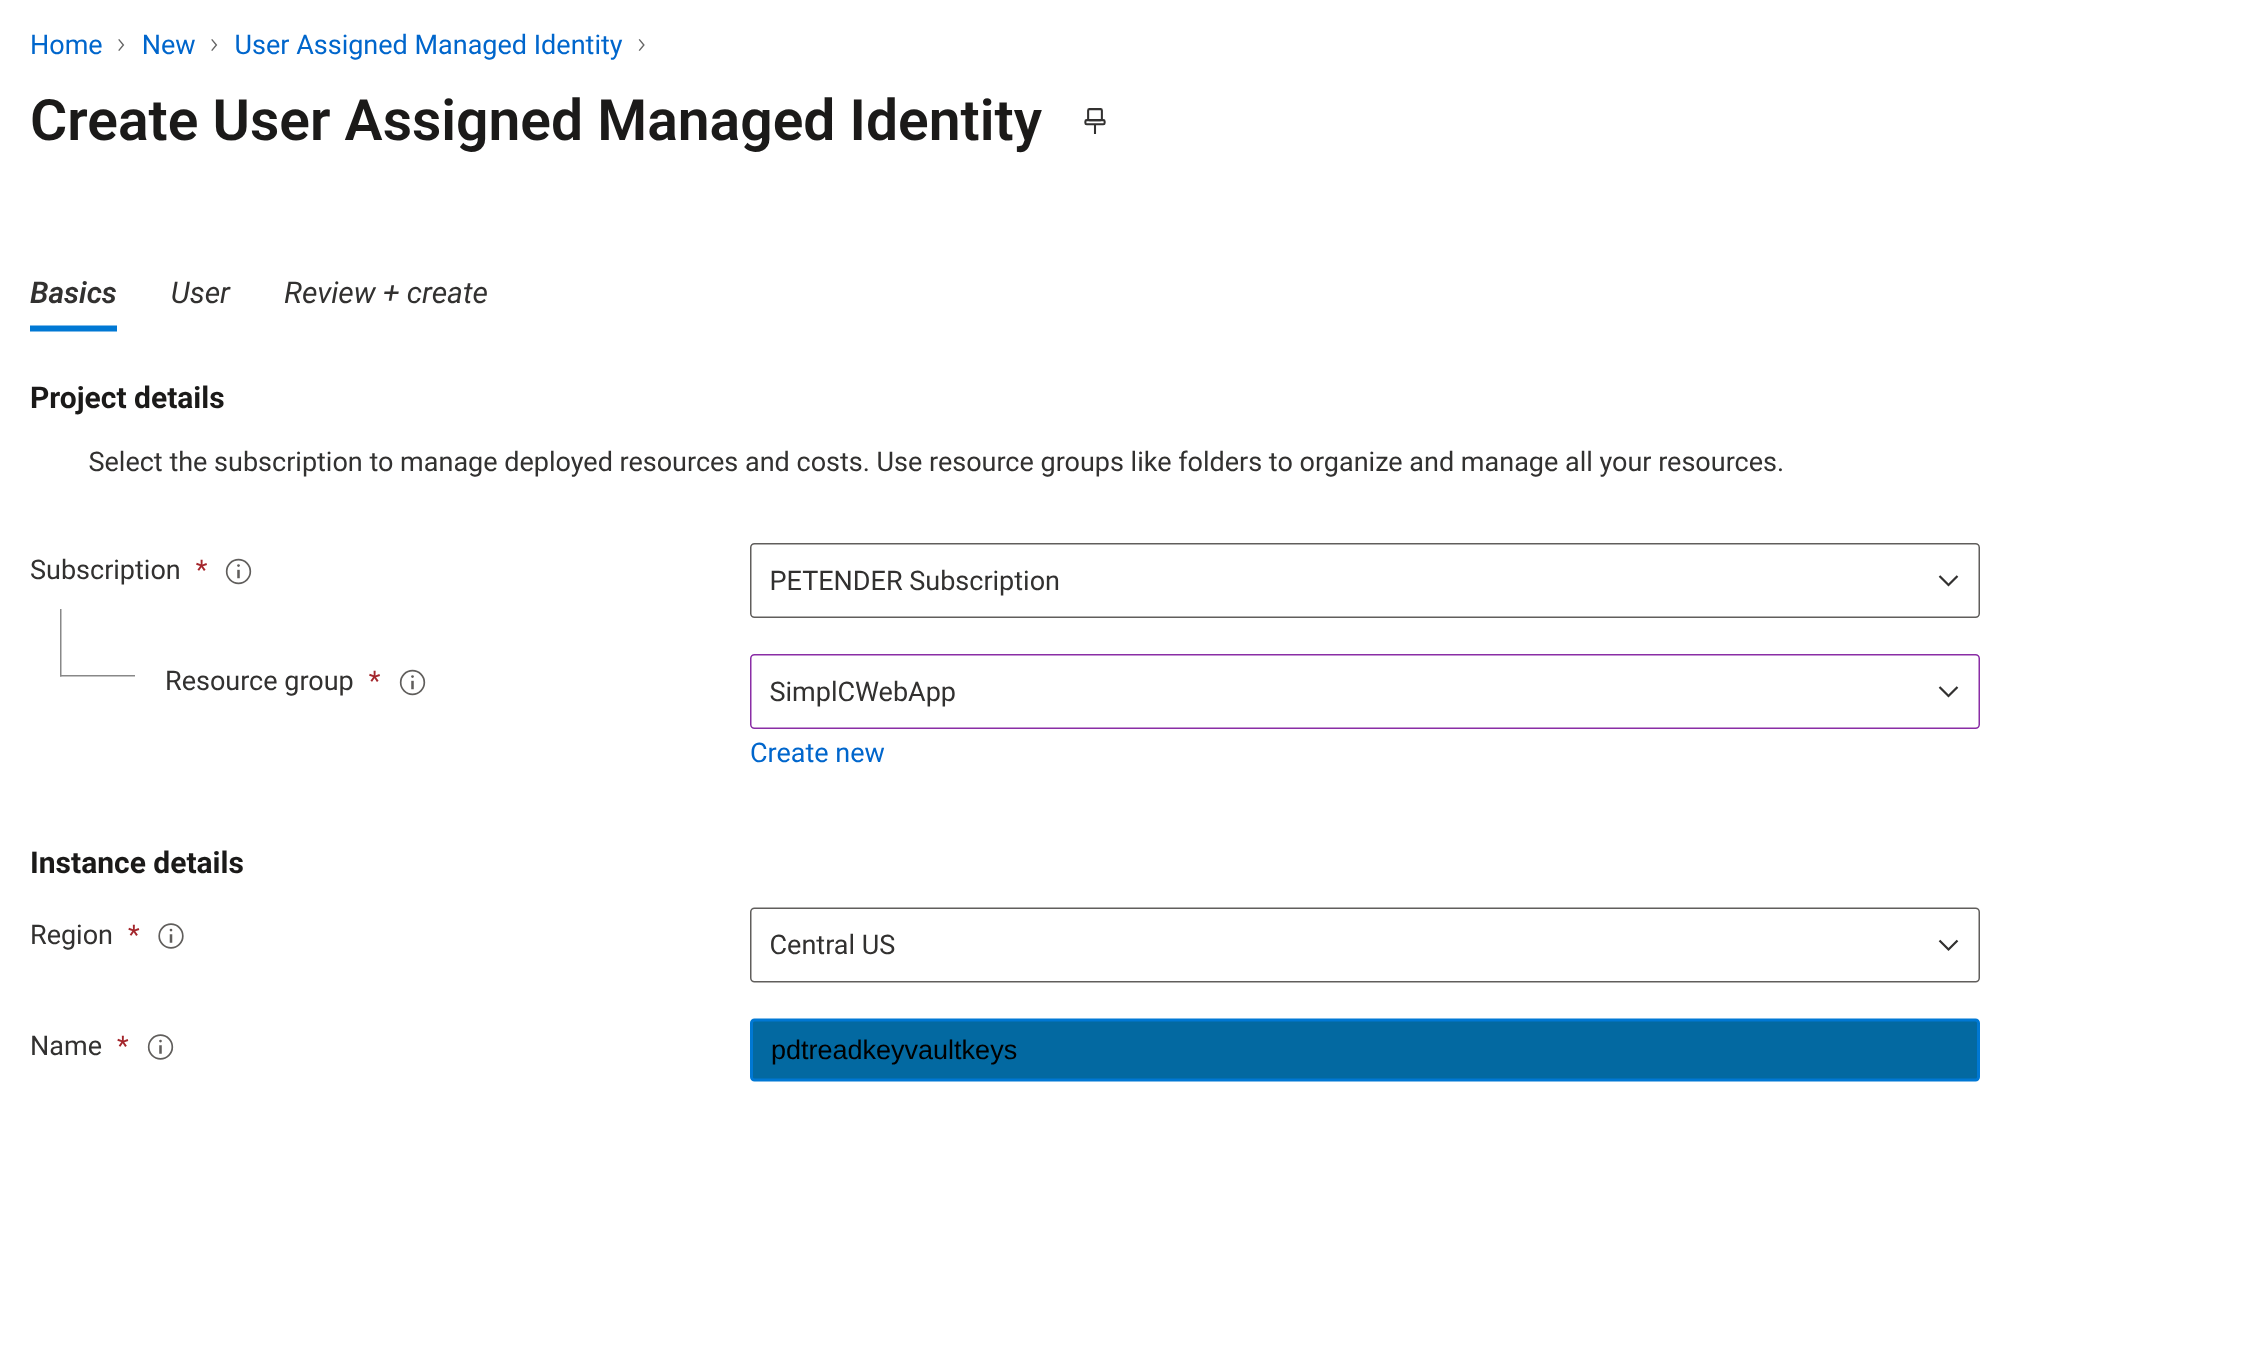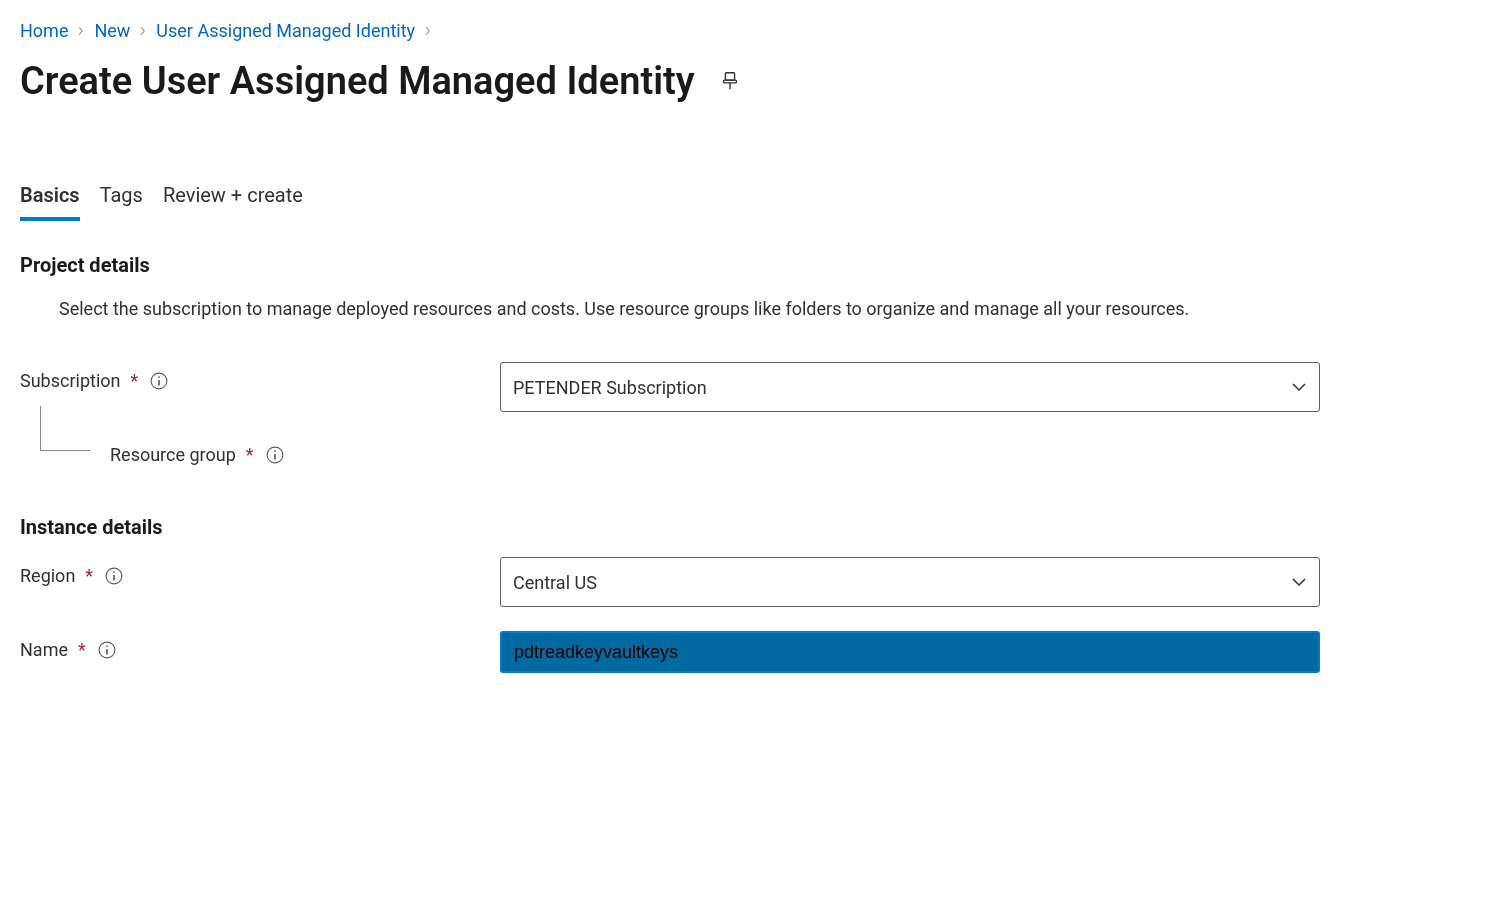--- a/index.html
+++ b/index.html
@@ -40,23 +40,24 @@
       font-size: 38px;
       font-weight: 600;
       color: #1b1a19;
     }
     .pin-icon {
       cursor: pointer;
       display: inline-flex;
     }
     .tabs {
       display: flex;
-      gap: 20px;
+      gap: 36px;
       border-bottom: none;
       margin-bottom: 32px;
+      font-style: italic;
     }
     .tab {
       font-size: 20px;
       color: #323130;
       cursor: pointer;
       padding-bottom: 10px;
       border-bottom: 4px solid transparent;
     }
     .tab.active {
       font-weight: 600;
@@ -184,21 +185,21 @@
     <svg width="22" height="22" viewBox="0 0 24 24" fill="none" stroke="#323130" stroke-width="1.5">
       <rect x="7" y="3" width="10" height="8" rx="1"></rect>
       <rect x="5" y="11" width="14" height="3" rx="1"></rect>
       <line x1="12" y1="14" x2="12" y2="21"></line>
     </svg>
   </span>
 </div>
 
 <div class="tabs">
   <div class="tab active">Basics</div>
-  <div class="tab">Tags</div>
+  <div class="tab">User</div>
   <div class="tab">Review + create</div>
 </div>
 
 <div>
   <h2 class="section-title">Project details</h2>
   <p class="section-desc">Select the subscription to manage deployed resources and costs. Use resource groups like folders to organize and manage all your resources.</p>
 
   <div class="form-row">
     <div class="form-label-col">
       <span>Subscription</span>
@@ -229,20 +230,31 @@
       <span>Resource group</span>
       <span class="required-star">*</span>
       <span class="info-icon">
         <svg width="18" height="18" viewBox="0 0 16 16" fill="none" stroke="#605e5c" stroke-width="1">
             <circle cx="8" cy="8" r="7"></circle>
             <line x1="8" y1="7" x2="8" y2="12" stroke-width="1.5"></line>
             <circle cx="8" cy="4.5" r="0.8" fill="#605e5c" stroke="none"></circle>
           </svg>
       </span>
     </div>
+    <div class="form-input-col">
+      <div class="dropdown highlighted">
+        <span>SimplCWebApp</span>
+        <span class="chevron-down">
+          <svg width="16" height="16" viewBox="0 0 16 10">
+              <path d="M2 2 L8 8 L14 2" stroke="#323130" stroke-width="1.5" fill="none"></path>
+            </svg>
+        </span>
+      </div>
+      <a class="create-new-link">Create new</a>
+    </div>
   </div>
 </div>
 
 <div class="section-gap">
   <h2 class="section-title">Instance details</h2>
 
   <div class="form-row">
     <div class="form-label-col">
       <span>Region</span>
       <span class="required-star">*</span>

